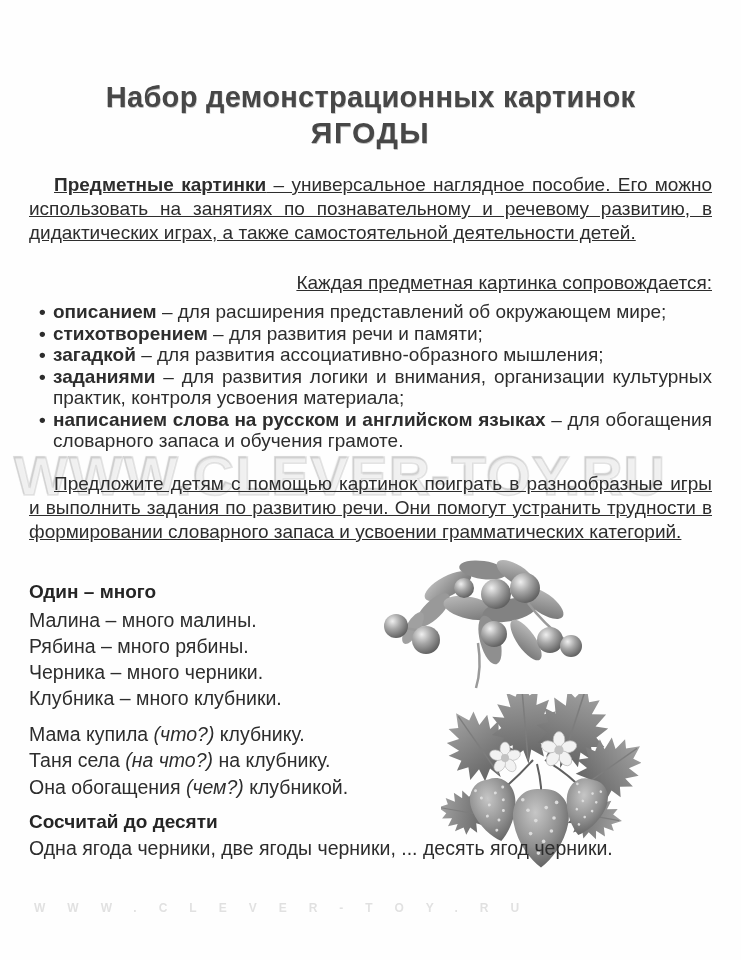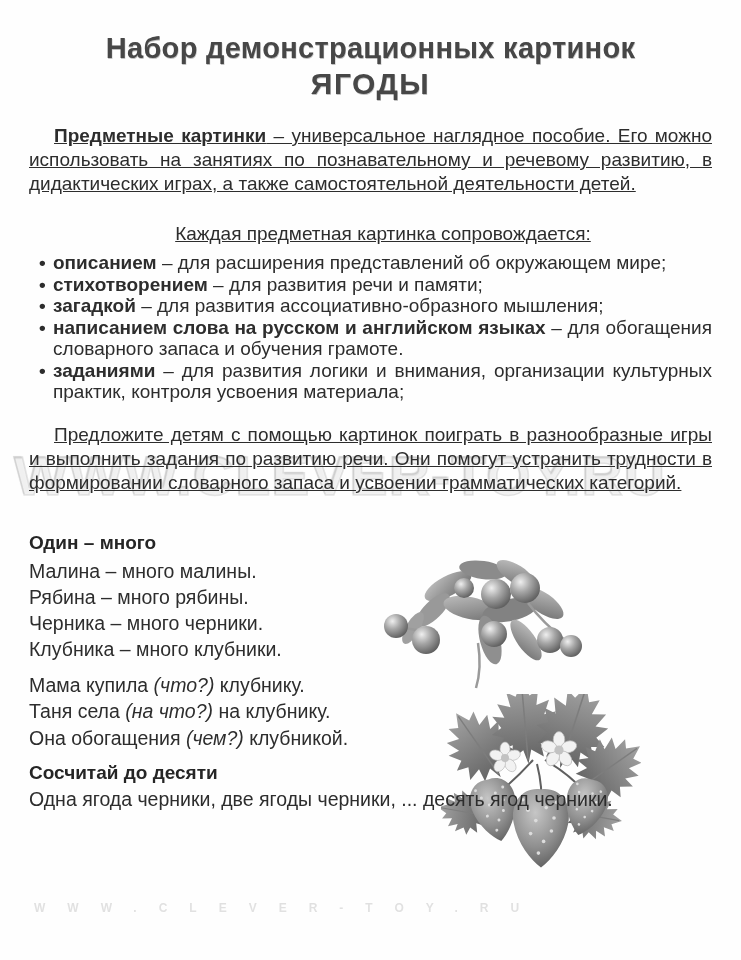--- a/index.html
+++ b/index.html
@@ -27,36 +27,36 @@
     position:absolute;top:901px;left:34px;width:675px;height:14px;
     z-index:1;overflow:hidden;white-space:nowrap;
     font-weight:700;font-size:12px;letter-spacing:22px;
     color:rgba(140,140,140,0.26);
     text-shadow:0 1px 0 rgba(255,255,255,0.9);
     user-select:none;
   }
   
   .title-block{
     position:relative;z-index:2;
-    padding-top:31px;text-align:center;
+    padding-top:80px;text-align:center;
     font-weight:700;color:#474747;
     text-shadow:0.5px 0.5px 0 rgba(80,80,80,0.35);
   }
   .title-l1{font-size:29px;line-height:34px;letter-spacing:0.3px;}
   .title-l2{font-size:30px;line-height:37px;letter-spacing:1.5px;}
   
   .content{
     position:relative;z-index:2;
     margin:0 29px 0 29px;
     font-size:19px;
   }
   .para{margin:0;text-align:justify;line-height:24px;}
   .indent{text-indent:25px;text-decoration:underline;}
   .mt-intro{margin-top:22px;}
-  .list-intro{margin-top:26px;text-align:center;}
+  .list-intro{margin-top:26px;text-align:right;}
   ul.bullets{list-style:none;margin:6px 0 16px 0;padding:0;}
   ul.bullets li{
     position:relative;padding-left:24px;
     text-align:justify;line-height:21.5px;margin:0;
   }
   ul.bullets li::before{
     content:"\2022";
     position:absolute;left:10px;top:0;
     font-weight:700;
   }
@@ -91,22 +91,22 @@
   <div class="content">
 
     <p class="para indent mt-intro"><b>Предметные картинки</b><span> – универсальное наглядное пособие. Его можно исполь­зовать на занятиях по познавательному и речевому развитию, в дидактических играх, а также самостоятельной деятельности детей.</span></p>
 
     <p class="para list-intro indent">Каждая предметная картинка сопровождается:</p>
 
     <ul class="bullets">
       <li><b>описанием</b><span> – для расширения представлений об окружающем мире;</span></li>
       <li><b>стихотворением</b><span> – для развития речи и памяти;</span></li>
       <li><b>загадкой</b><span> – для развития ассоциативно-образного мышления;</span></li>
+      <li><b>заданиями</b><span> – для развития логики и внимания, организации культурных практик, контроля усвоения материала;</span></li>
       <li><b>написанием слова на русском и английском языках</b><span> – для обогащения сло­варного запаса и обучения грамоте.</span></li>
-      <li><b>заданиями</b><span> – для развития логики и внимания, организации культурных практик, контроля усвоения материала;</span></li>
     </ul>
 
     <p class="para indent games">Предложите детям с помощью картинок поиграть в разнообразные игры и вы­полнить задания по развитию речи. Они помогут устранить трудности в формиро­вании словарного запаса и усвоении грамматических категорий.</p>
 
     <section class="sec sec-one-many">
       <h2>Один – много</h2>
       <p class="line">Малина – много малины.</p>
       <p class="line">Рябина – много рябины.</p>
       <p class="line">Черника – много черники.</p>
       <p class="line">Клубника – много клубники.</p>

